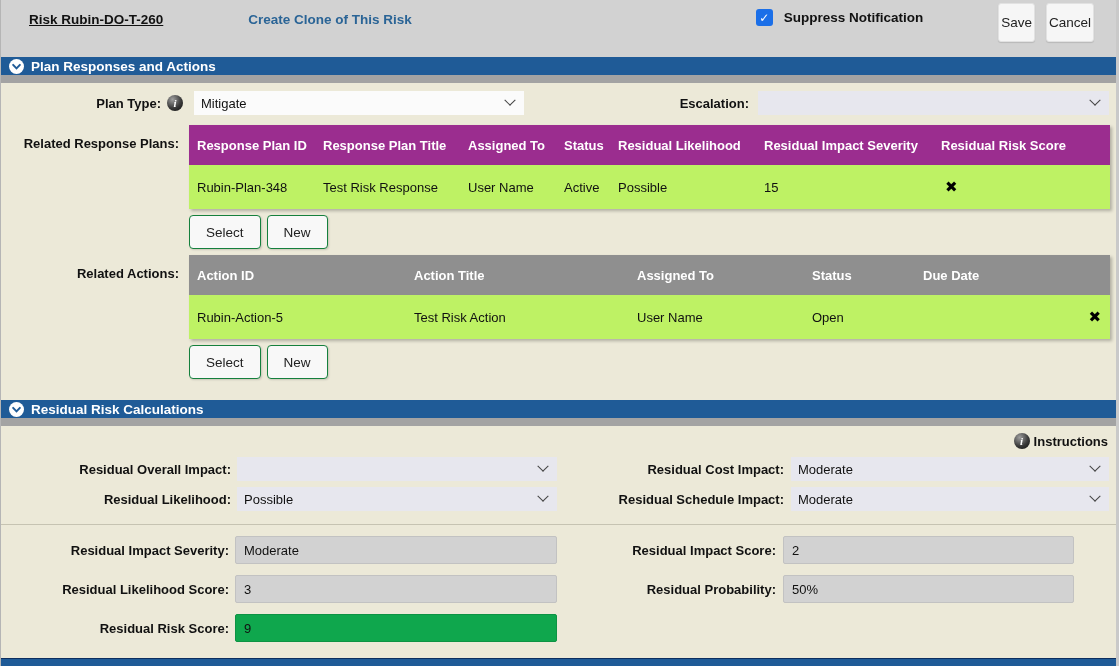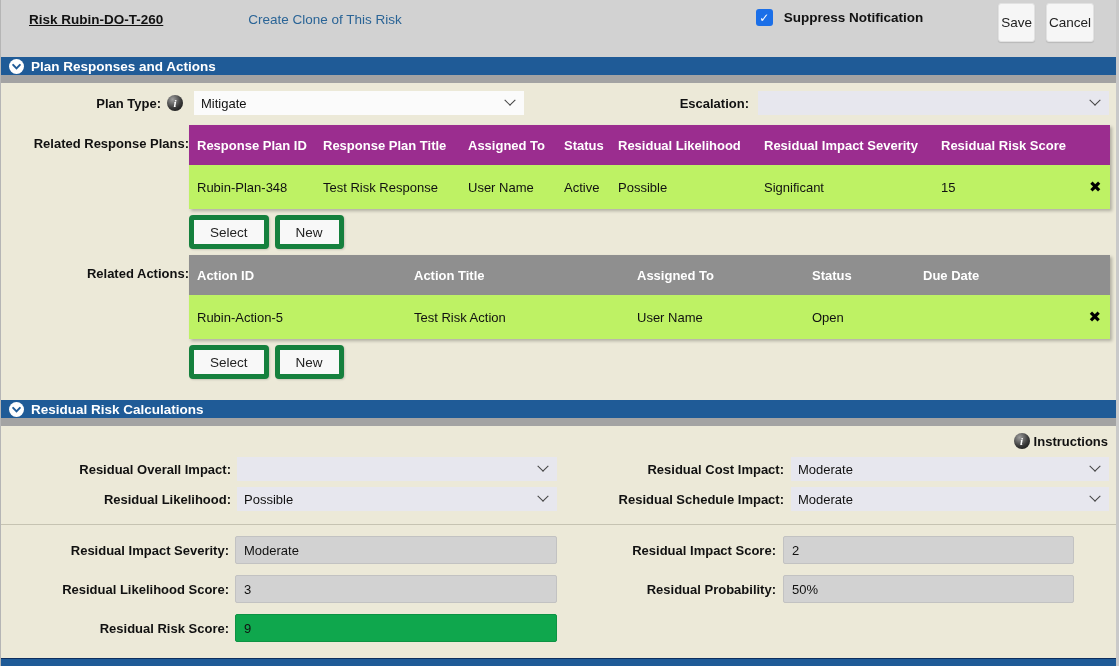--- a/index.html
+++ b/index.html
@@ -7,21 +7,21 @@
   body { font-family:"Liberation Sans","DejaVu Sans",sans-serif; font-size:13px; color:#111; }
   #page {
     width:1119px; height:666px; margin:0 auto; background:#ECE9D8;
     border-left:1px solid #b5b5b5; border-right:3px solid #c9c9c9;
     overflow:hidden; position:relative;
   }
 
   
   .topbar { height:57px; background:#D2D2D2; display:flex; align-items:flex-start; }
   .topbar .risk-title { font-weight:bold; font-size:13.5px; margin:12px 0 0 28px;text-decoration:underline; }
-  .topbar .clone-link { font-weight:normal; font-size:13.5px; color:#2A6496; margin:12px 0 0 85px; text-decoration:none; cursor:pointer; }
+  .topbar .clone-link { font-weight:bold; font-size:13.5px; color:#2A6496; margin:12px 0 0 85px; text-decoration:none; cursor:pointer; }
   .topbar .spacer { flex:1; }
   .cb-wrap { display:flex; align-items:center; margin-top:9px; }
   .checkbox { width:17px; height:17px; background:#1B6FE8; border-radius:3px; color:#fff;
               font-size:12px; font-weight:bold; display:flex; align-items:center; justify-content:center; cursor:pointer; }
   .cb-label { font-weight:600; font-size:13.5px; margin-left:11px; }
   .tb-btn { height:39px; padding:0 2px; background:#F6F6F6; border:1px solid #e2e2e2; border-radius:3px;
             font-family:inherit; font-size:13.5px; color:#222; margin-top:3px; cursor:pointer; box-shadow:0 1px 1px rgba(0,0,0,.12); }
   .tb-btn.save { margin-left:75px; }
   .tb-btn.cancel { margin-left:11px; margin-right:22px; }
 
@@ -49,33 +49,33 @@
   
   .plan-row { margin-top:8px; }
   .plan-row .lbl1 { width:160px; }
   .plan-row .info-icon { margin-left:6px; }
   .sel-plan-type { width:330px; margin-left:11px; }
   .plan-row .lbl2 { width:225px; }
   .sel-escalation { width:351px; margin-left:9px; }
 
   
   .tbl-block { display:flex; align-items:flex-start; margin-top:10px; }
-  .tbl-label { width:188px; font-weight:bold; text-align:right; padding-top:11px; }
+  .tbl-label { width:188px; padding-right:10px; font-weight:bold; text-align:right; padding-top:11px; }
   .tbl { width:921px; box-shadow:2px 2px 3px rgba(0,0,0,.25); }
   .grid-head { color:#fff; font-weight:bold; }
   .grid-head > div, .grid-row > div { display:flex; align-items:center; padding-left:8px; }
   .rp-grid { display:grid; grid-template-columns:126px 145px 96px 54px 146px 177px 144px 33px; }
   .act-grid { display:grid; grid-template-columns:217px 223px 171px 105px 148px 57px; }
   .grid-head { height:40px; }
   .grid-head.rp-grid { background:#9B2D8F; }
   .grid-head.act-grid { background:#8F8F8F; }
   .grid-row { height:44px; background:#bef264; }
   .del { font-size:15px; font-weight:bold; color:#000; cursor:pointer; padding-left:4px; }
   .btn-row { margin:6px 0 0 188px; display:flex; gap:6px; }
-  .sq-btn { height:34px; padding:0 16px; background:#F8F8F8; border:5px solid #15803d; border-radius:4px;
+  .sq-btn { height:34px; padding:0 16px; background:#F8F8F8; border:1px solid #15803d; border-radius:4px;
             font-family:inherit; font-size:13.5px; color:#222; cursor:pointer; box-shadow:1px 1px 2px rgba(0,0,0,.15); }
 
   
   .instr-row { display:flex; justify-content:flex-end; align-items:center; margin:5px 8px 0 0; height:20px; }
   .instr-row b { margin-left:4px; font-size:13px; }
   .res-row { margin-top:6px; }
   .res-row .lblA { width:230px;padding-left:20px; }
   .selA { width:320px; margin-left:6px; }
   .res-row .lblB { width:227px; }
   .selB { width:318px; margin-left:7px; }
@@ -146,21 +146,20 @@
           <div>Residual Impact Severity</div>
           <div>Residual Risk Score</div>
           <div></div>
         </div>
         <div class="grid-row rp-grid">
           <div>Rubin-Plan-348</div>
           <div>Test Risk Response</div>
           <div>User Name</div>
           <div>Active</div>
           <div>Possible</div>
-          <div>Significant</div>
           <div>15</div>
           <div>
               <span class="del">✖</span>
             </div>
         </div>
       </div>
     </div>
     <div class="btn-row">
       <button class="sq-btn">Select</button>
       <button class="sq-btn">New</button>

